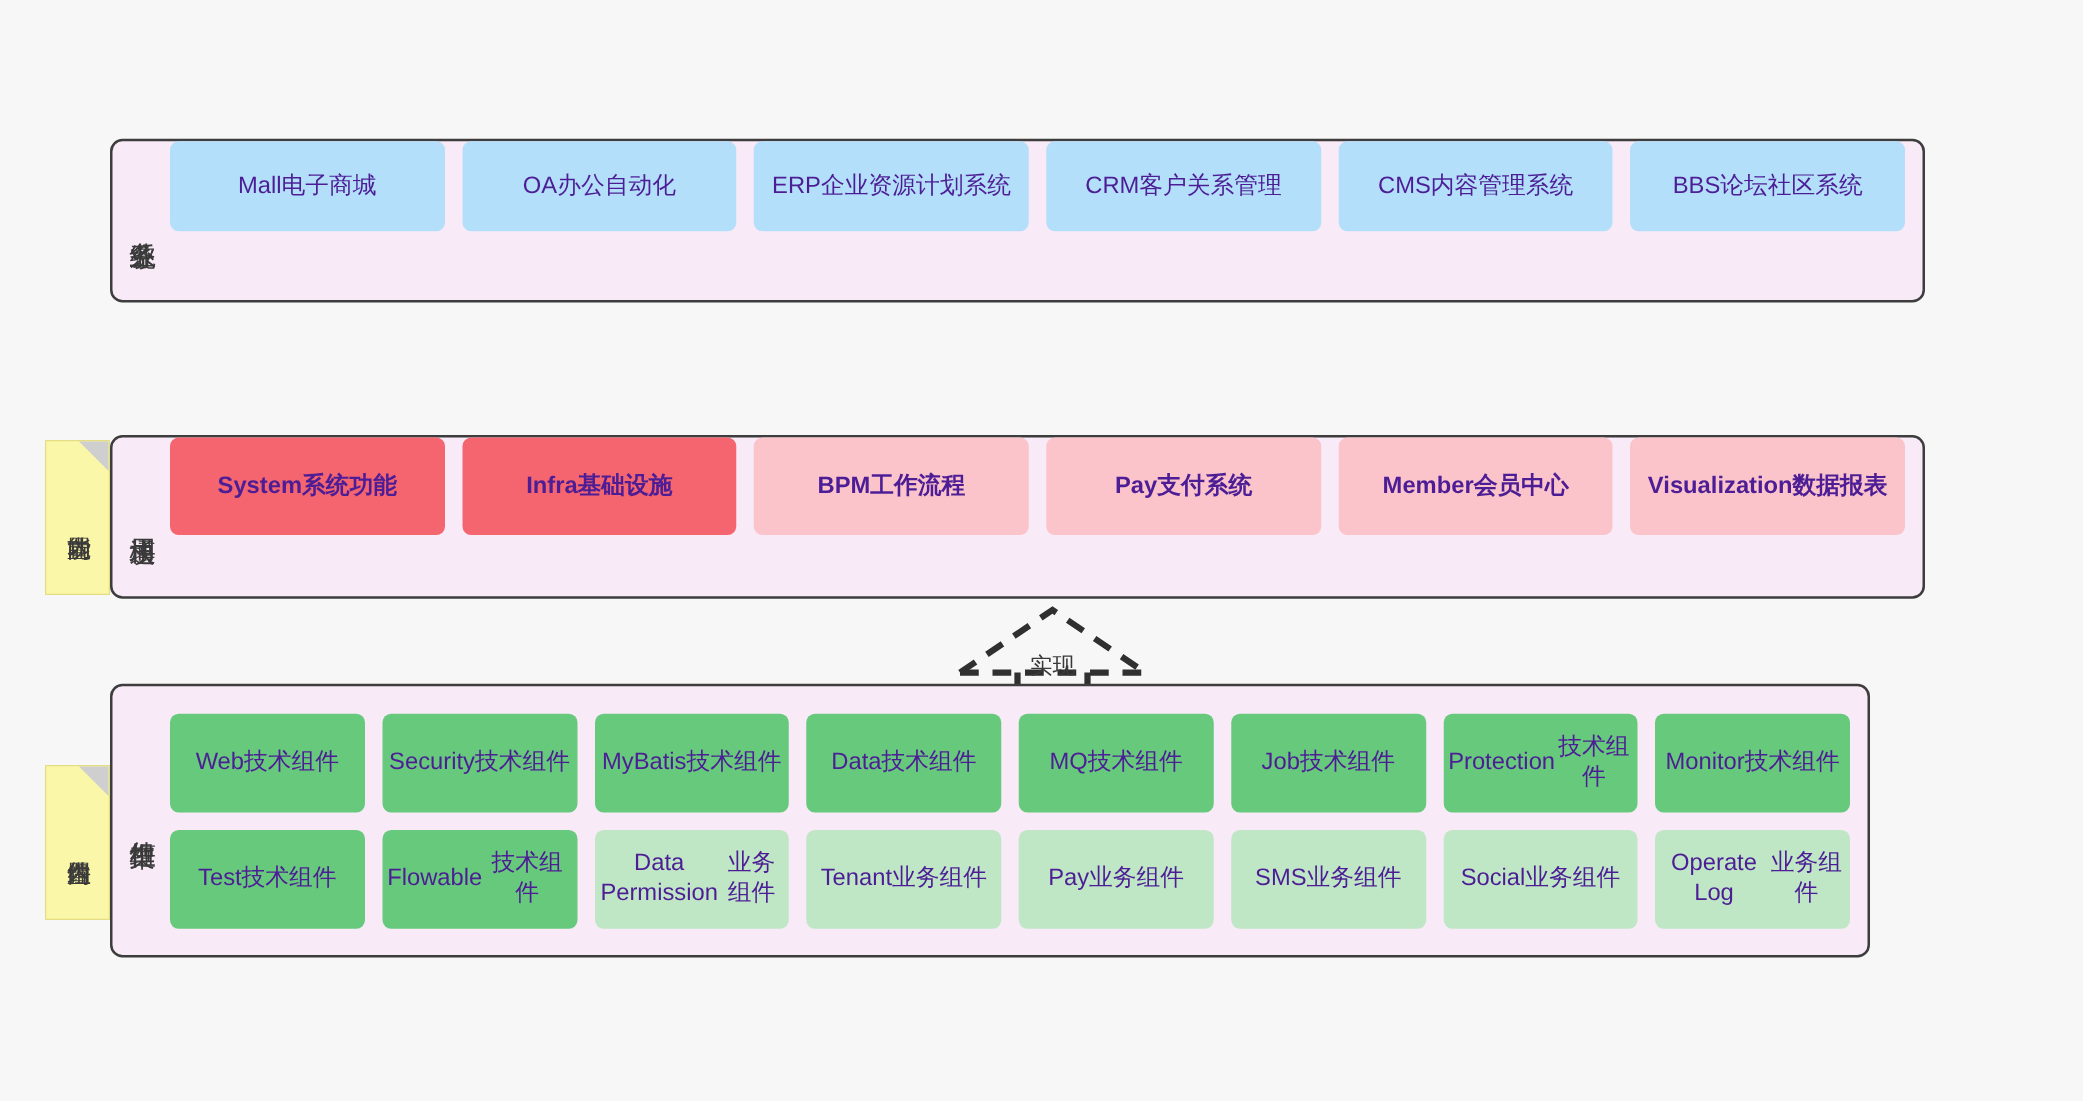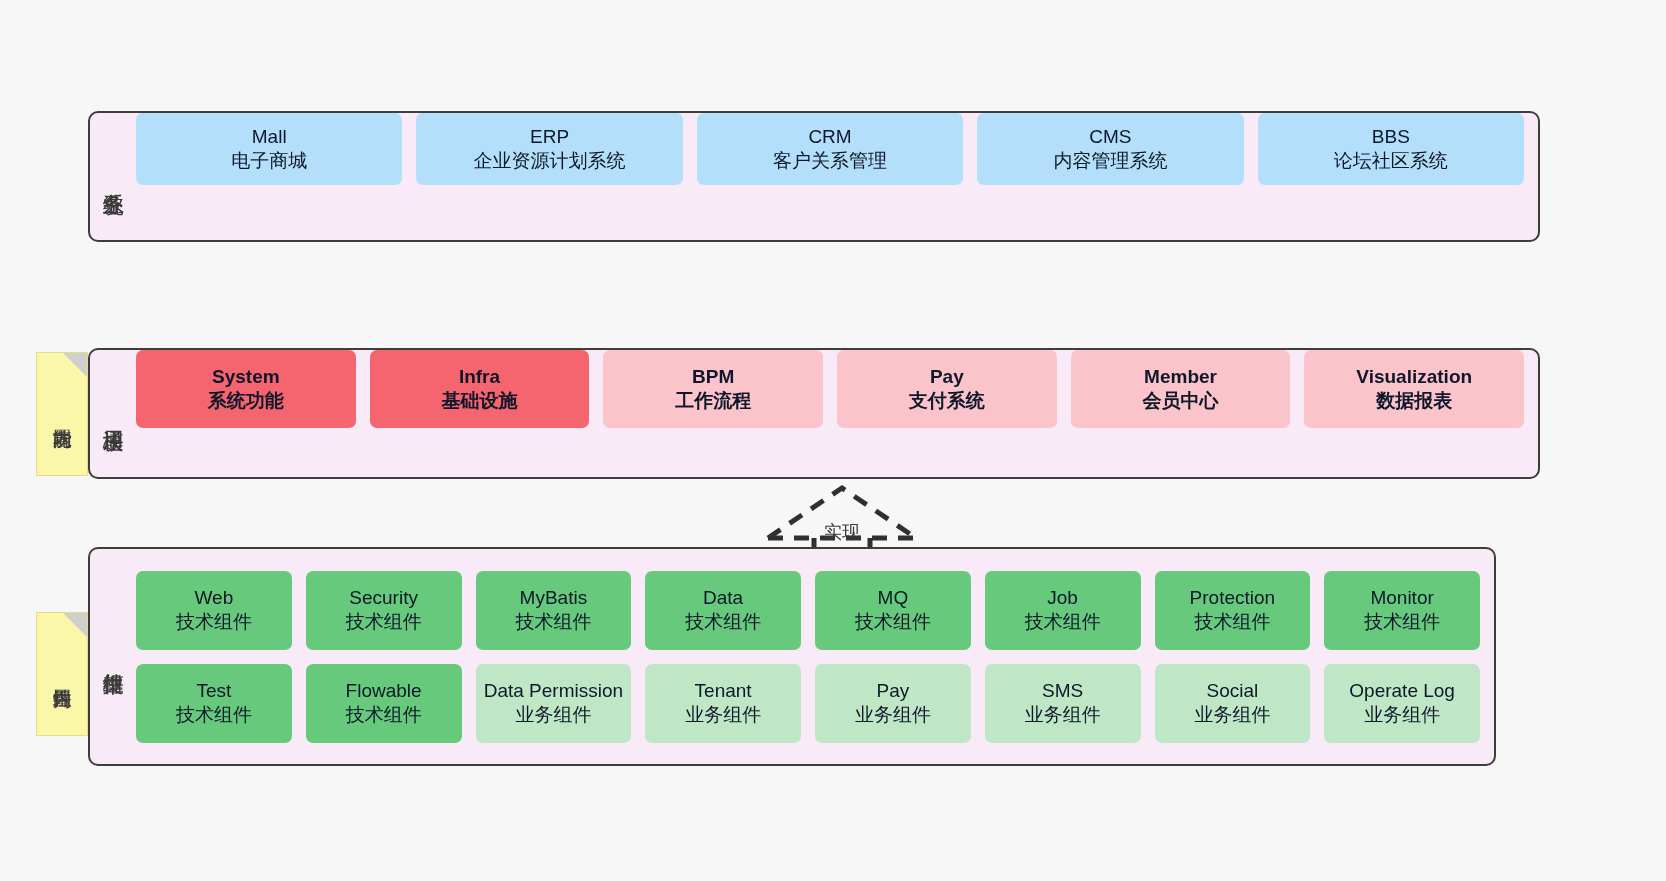--- a/index.html
+++ b/index.html
@@ -61,27 +61,27 @@
   .cell-row {
     display: flex;
     gap: 14px;
     align-items: stretch;
   }
   .cell {
     flex: 1 1 0;
     box-sizing: border-box;
     border-radius: 7px;
     display: flex;
-    flex-direction: column;
+    flex-direction: row;
     align-items: center;
     justify-content: center;
     text-align: center;
     font-size: 19px;
     line-height: 1.28;
-    color: #0f172a;
+    color: #4c1d95;
     padding: 6px 4px;
     user-select: none;
   }
   .cell .t1 { display: block; }
   .cell .t2 { display: block; }
 
   
   .fill-blue        { background: #b3dffb; }
   .fill-red         { background: #f4656f; }
   .fill-pink        { background: #fbc4cb; }
@@ -158,20 +158,24 @@
 
   <div class="layer" id="layer-business">
     <div class="layer-title">业务系统</div>
     <div class="cells">
       <div class="cell-row">
         <div class="cell fill-blue">
           <span class="t1">Mall</span>
           <span class="t2">电子商城</span>
         </div>
         <div class="cell fill-blue">
+          <span class="t1">OA</span>
+          <span class="t2">办公自动化</span>
+        </div>
+        <div class="cell fill-blue">
           <span class="t1">ERP</span>
           <span class="t2">企业资源计划系统</span>
         </div>
         <div class="cell fill-blue">
           <span class="t1">CRM</span>
           <span class="t2">客户关系管理</span>
         </div>
         <div class="cell fill-blue">
           <span class="t1">CMS</span>
           <span class="t2">内容管理系统</span>

